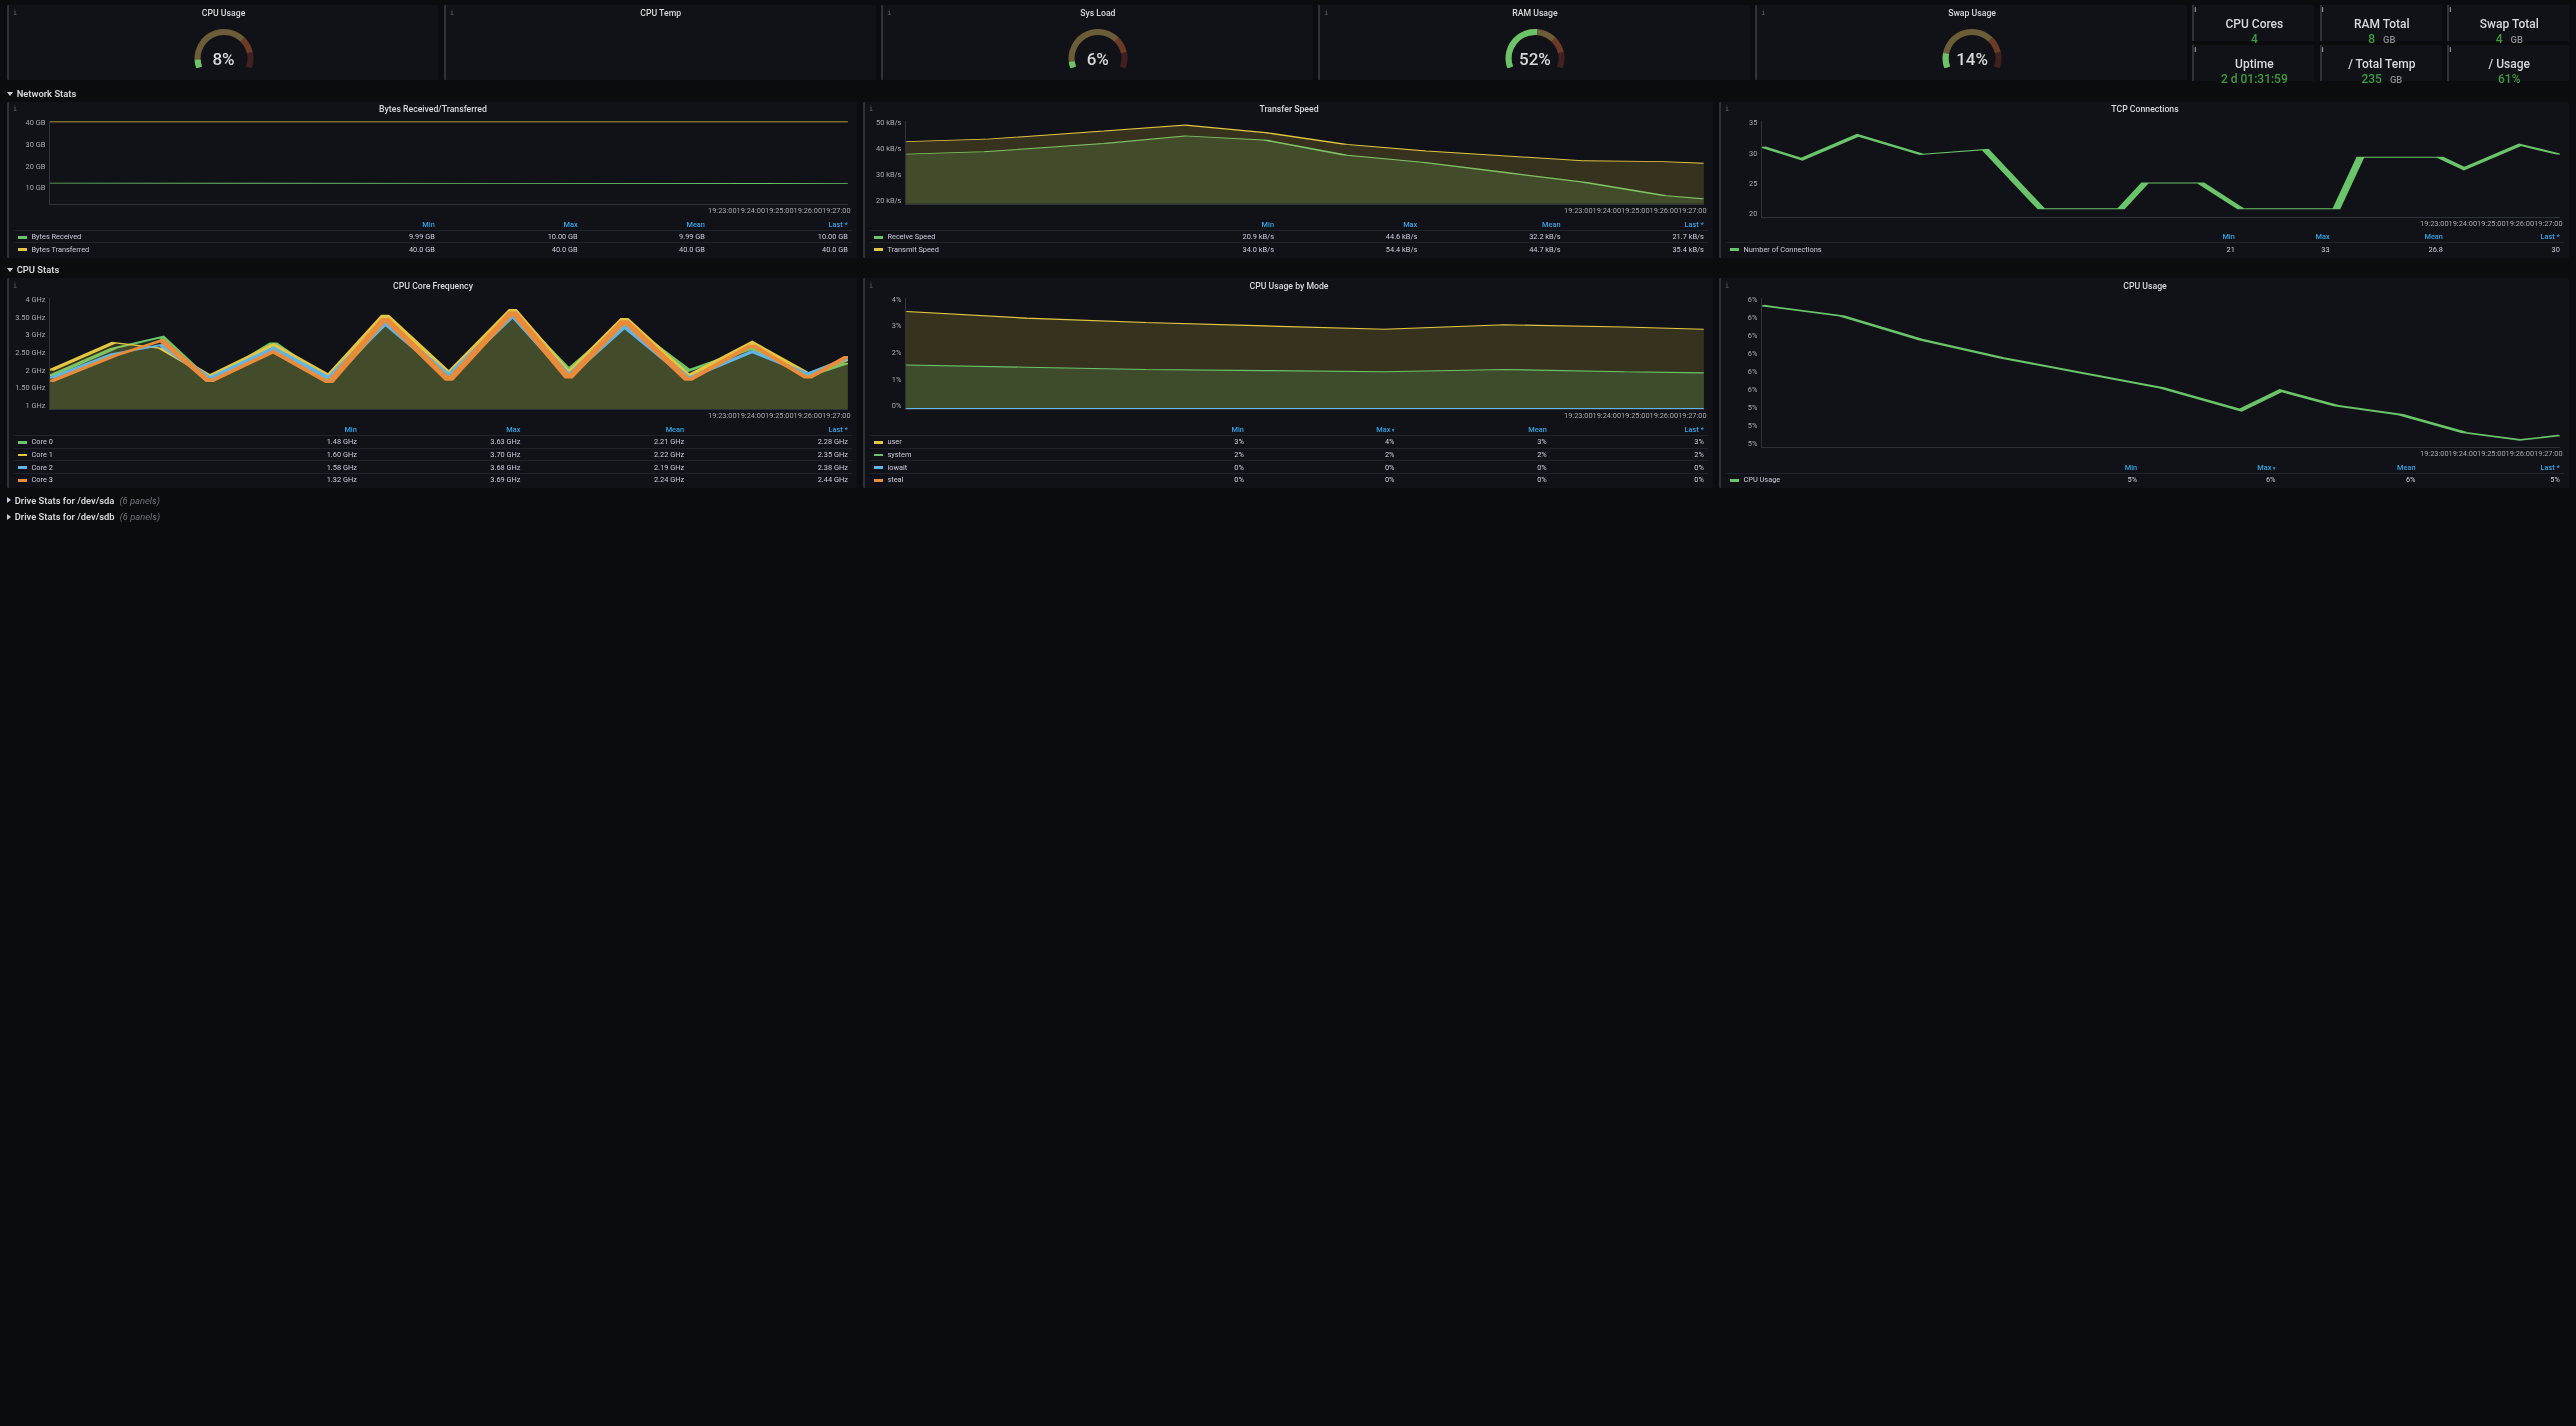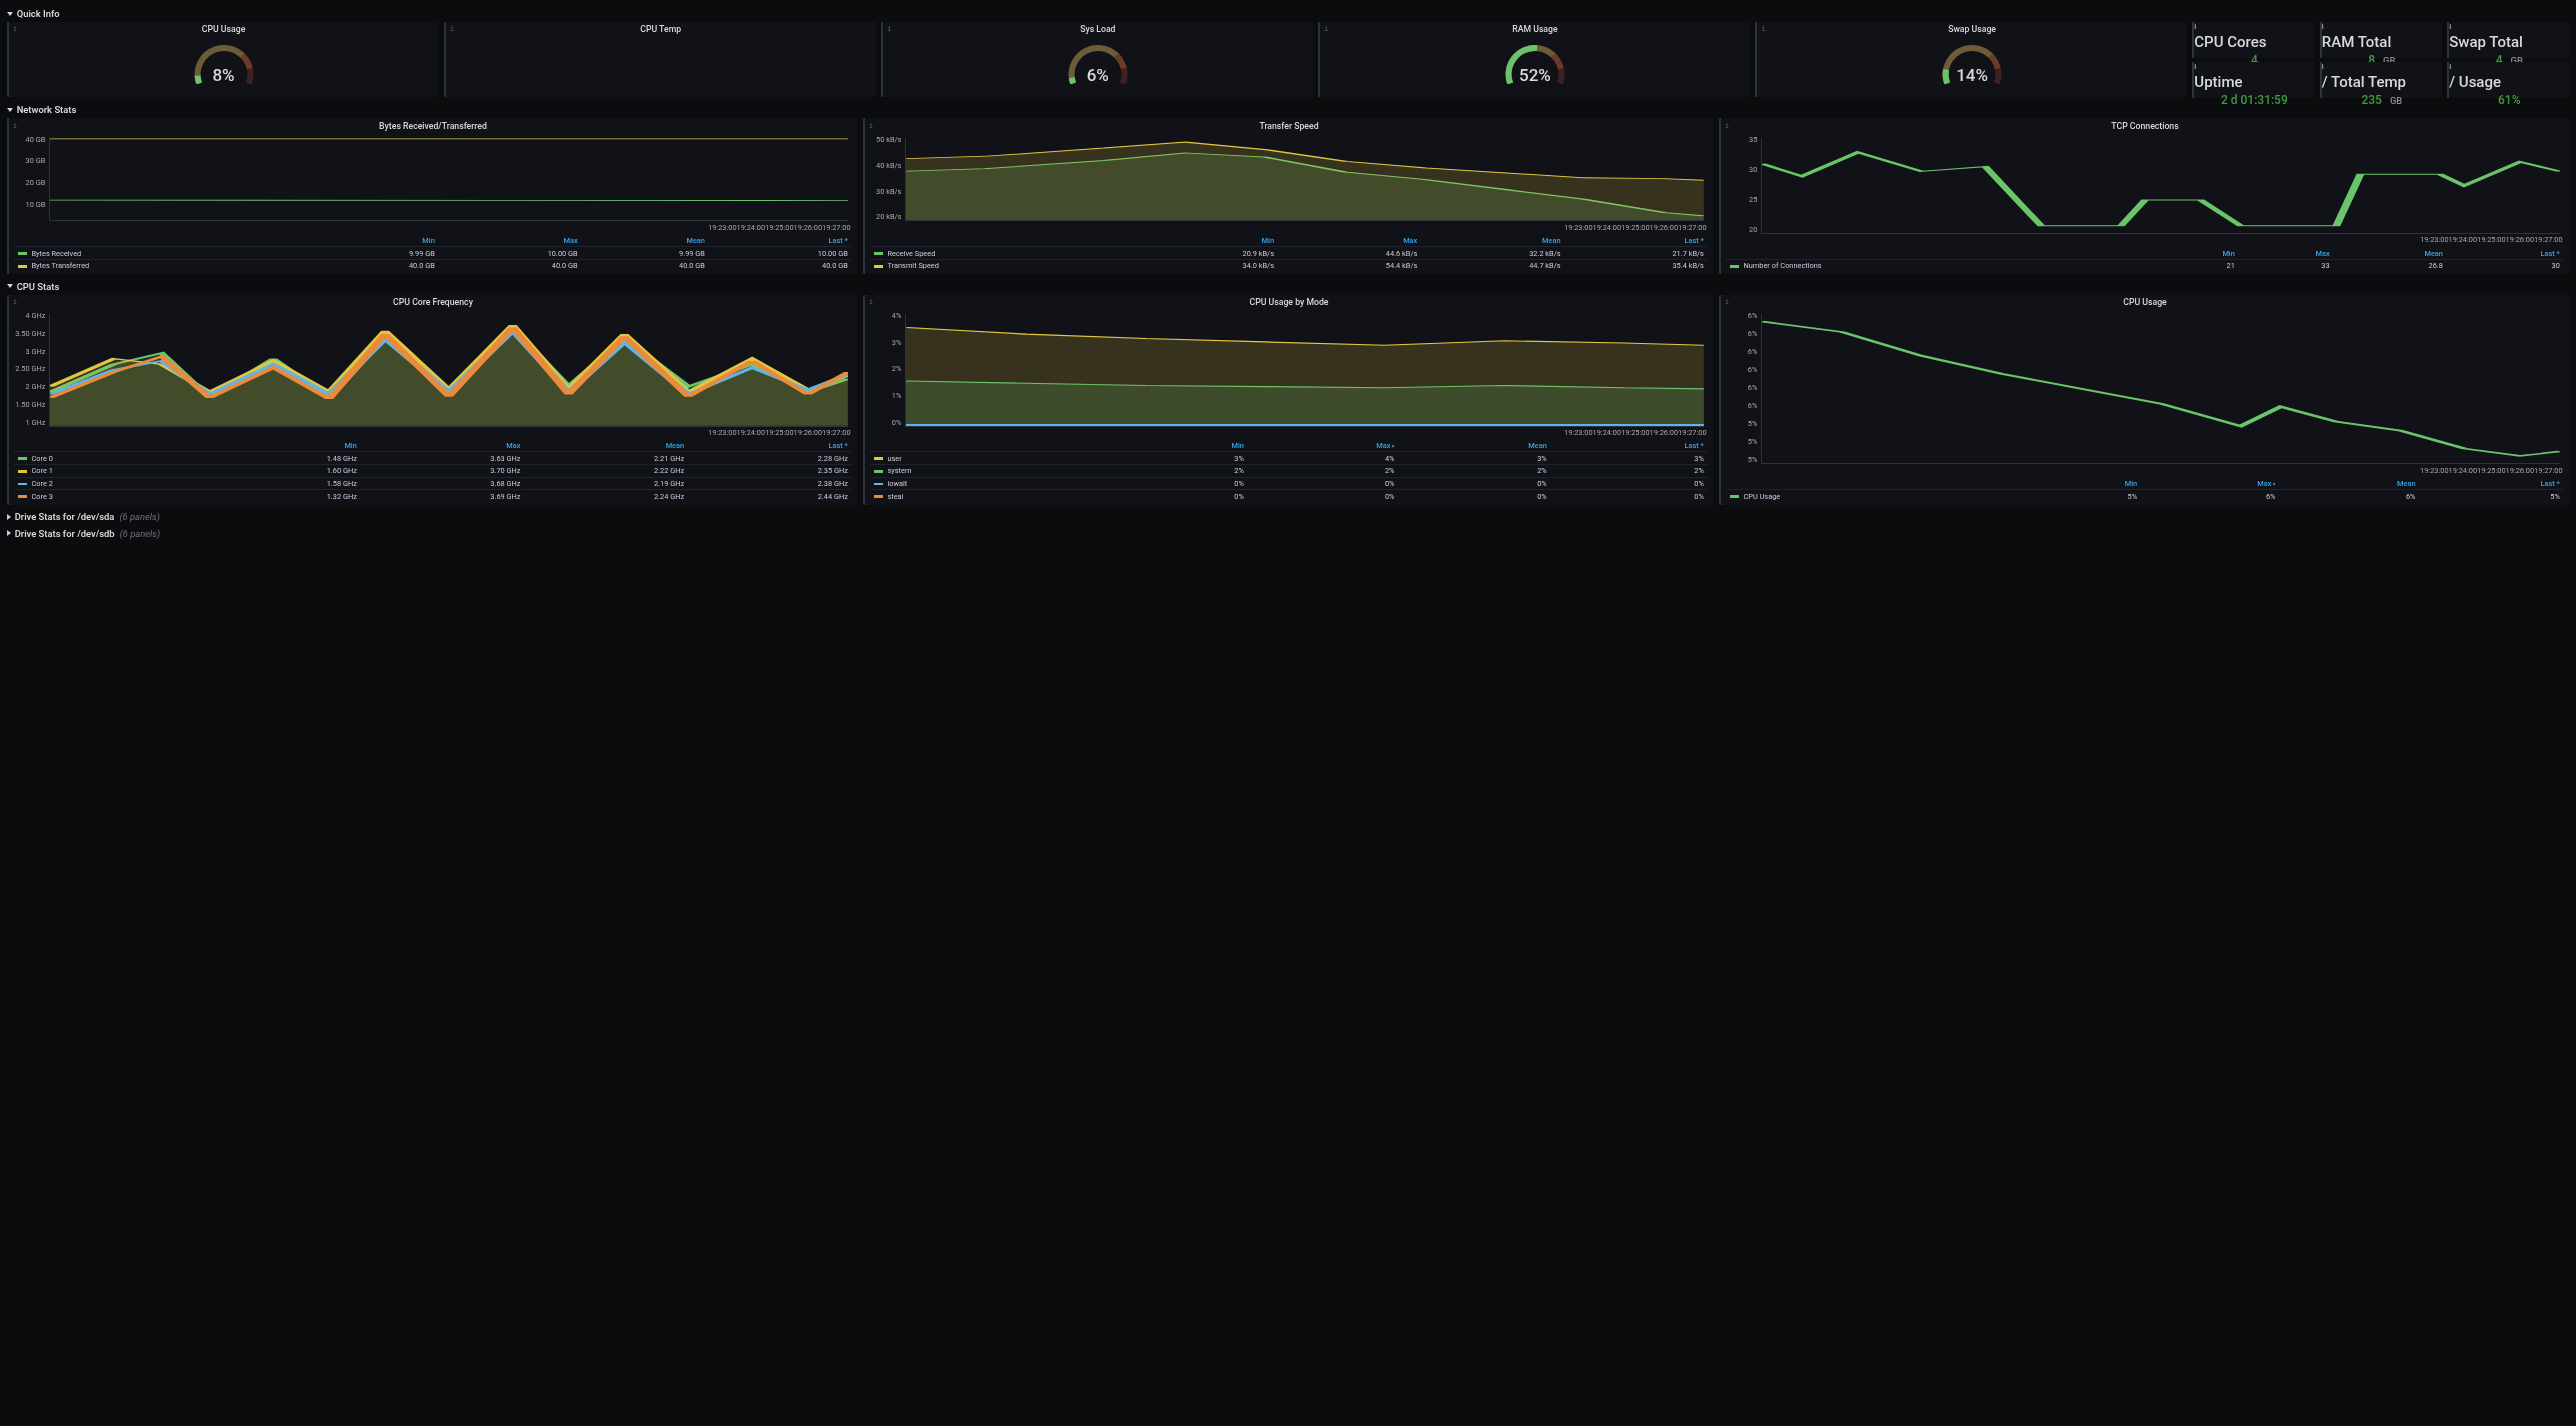--- a/index.html
+++ b/index.html
@@ -16,21 +16,21 @@
 .panel-title { text-align:center; color:#d8d9da; font-size:8.7px; font-weight:500; padding-top:2.7px; }
 
 
 .gauge-panel { flex:1 1 0; height:75px; }
 .gauge-wrap { display:flex; align-items:center; justify-content:center; height:52px; position:relative; }
 .gauge-val { position:absolute; bottom:1.3px; left:0; right:0; text-align:center; font-size:17px; font-weight:500; color:#d8d9da; }
 
 .stat-grid { display:flex; flex-direction:column; gap:4px; flex:0 0 377px; }
 .stat-row { display:flex; gap:5.4px; }
 .stat-panel { flex:1; height:36px; background:#111217; border-left:2px solid #2e333a; position:relative; }
-.stat-label { color:#d8d9da; font-size:15px; font-weight:500; padding-top:2.7px; }
+.stat-label { text-align:center; color:#d8d9da; font-size:12px; font-weight:500; padding-top:2.7px; }
 .stat-val { text-align:center; color:#3f9b41; font-size:12px; font-weight:500; padding-top:1.3px; }
 .stat-val .u { color:#8e8e8e; font-size:9.4px; margin-left:8px; }
 
 
 .graph-panel { flex:1 1 0; height:156px; background:#111217; border-left:2px solid #2e333a; position:relative; display:flex; flex-direction:column; }
 .plot { flex:1; position:relative; margin:4px 6.7px 1.3px 5.4px; }
 .y-axis { position:absolute; left:0; top:0; bottom:12px; width:34px; display:flex; flex-direction:column; justify-content:space-between; }
 .y-axis span { color:#aaa; font-size:7.4px; text-align:right; padding-right:2.7px; }
 .x-axis { position:absolute; left:25px; right:0; bottom:0; height:10.8px; display:flex; justify-content:flex-end; }
 .x-axis span { color:#aaa; font-size:7.4px; }
@@ -42,24 +42,20 @@
 .legend td { text-align:right; padding:1.3px 4px; color:#ccccdc; border-top:0.7px solid #1f232b; }
 .legend td.lbl { text-align:left; }
 .swatch { display:inline-block; width:9.4px; height:2.7px; vertical-align:middle; margin-right:4px; }
 svg.chart { width:100%; height:100%; display:block; }
 </style>
 </head>
 <body>
 
 <div class="dashboard">
 
-<div class="row-header">
-  <span class="chev down"></span>
-  <span>Quick Info</span>
-</div>
 <div class="panels">
   <div id="gauges-container" style="display:flex;gap:5.4px;flex:1;">
         <div class="panel gauge-panel">
     <span class="info">i</span>
     <div class="panel-title">CPU Usage</div>
     <div class="gauge-wrap">
       <svg viewBox="0 0 140 80" style="width:94px;height:48px">
               <path d="M 28.65352468542003 79.04888630632942 A 44 44 0 1 1 111.34647531457998 79.04888630632942" stroke="#d44a3a" stroke-width="10" fill="none" opacity="0.25"></path>
               <path d="M 28.65352468542003 79.04888630632942 A 44 44 0 1 1 112.87228285055035 54.10215360886994" stroke="#e98b3a" stroke-width="10" fill="none" opacity="0.25"></path>
               <path d="M 28.65352468542003 79.04888630632942 A 44 44 0 0 1 100.56496830019589 32.349048785099356" stroke="#6ac46a" stroke-width="10" fill="none" opacity="0.25"></path>

